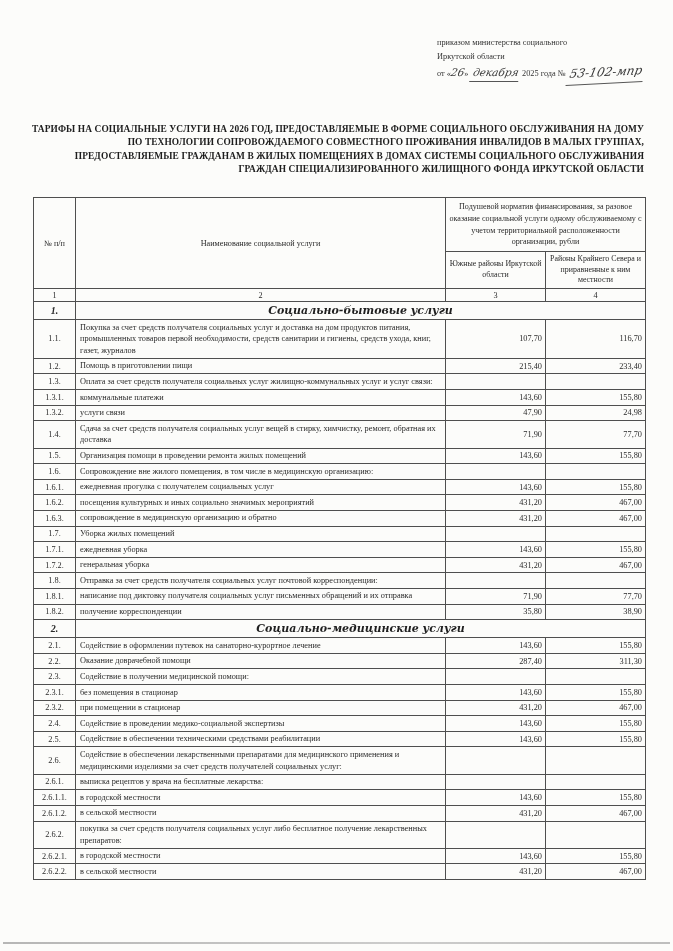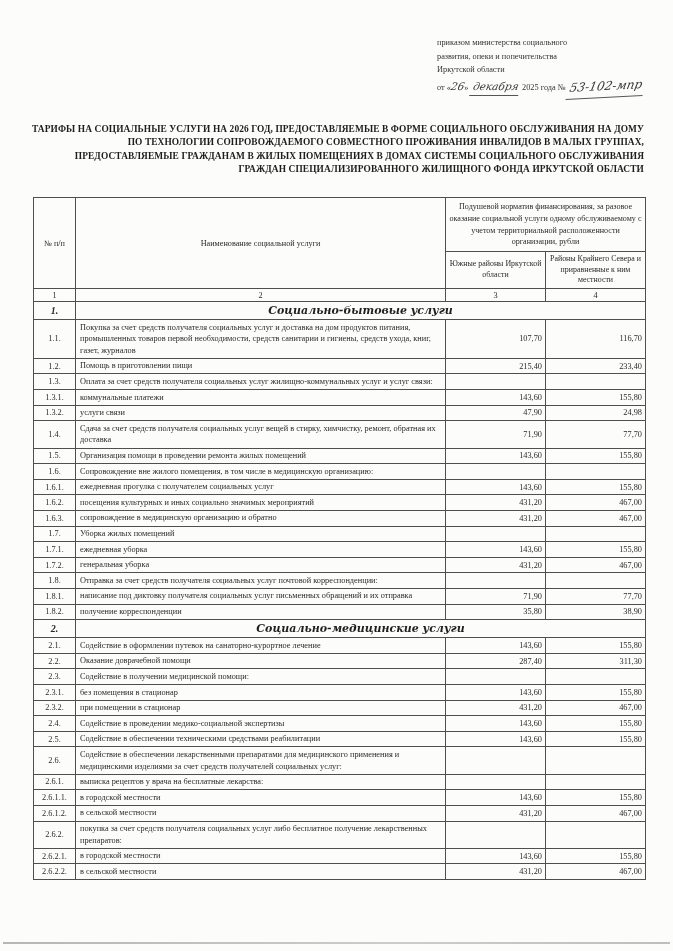--- a/index.html
+++ b/index.html
@@ -94,21 +94,20 @@
     height: 2px;
     background: linear-gradient(to right, #7d7d7d, #a5a5a5 60%, #8b8b8b);
     opacity: 0.55;
   }
 </style>
 </head>
 <body>
 
 <div class="approval">
   <div>приказом министерства социального</div>
-  <div>развития, опеки и попечительства</div>
   <div>Иркутской области</div>
   <div class="order-line"><span>от «</span><span class="hw">26</span><span>» </span><span class="hw underlined">декабря</span><span> 2025 года № </span><span class="hw order-no underlined">53-102-мпр</span></div>
 </div>
 
 <div class="doc-title">ТАРИФЫ НА СОЦИАЛЬНЫЕ УСЛУГИ НА 2026 ГОД, ПРЕДОСТАВЛЯЕМЫЕ В ФОРМЕ СОЦИАЛЬНОГО ОБСЛУЖИВАНИЯ НА ДОМУ ПО ТЕХНОЛОГИИ СОПРОВОЖДАЕМОГО СОВМЕСТНОГО ПРОЖИВАНИЯ ИНВАЛИДОВ В МАЛЫХ ГРУППАХ, ПРЕДОСТАВЛЯЕМЫЕ ГРАЖДАНАМ В ЖИЛЫХ ПОМЕЩЕНИЯХ В ДОМАХ СИСТЕМЫ СОЦИАЛЬНОГО ОБСЛУЖИВАНИЯ ГРАЖДАН СПЕЦИАЛИЗИРОВАННОГО ЖИЛИЩНОГО ФОНДА ИРКУТСКОЙ ОБЛАСТИ</div>
 
 <table class="tariff">
   <colgroup>
     <col class="c1">
       <col class="c2">

